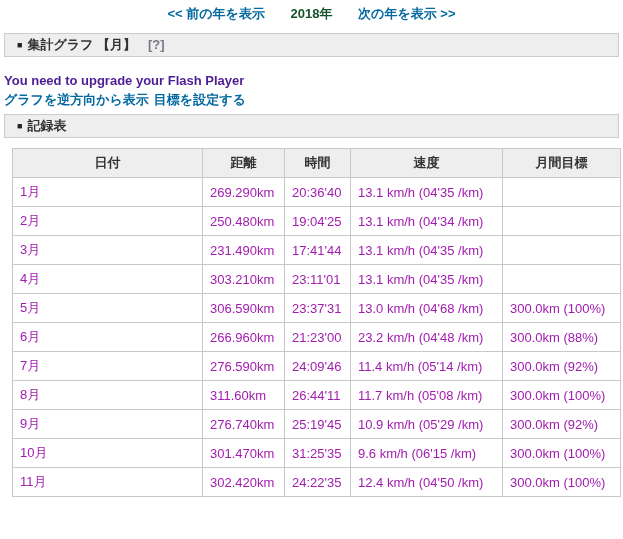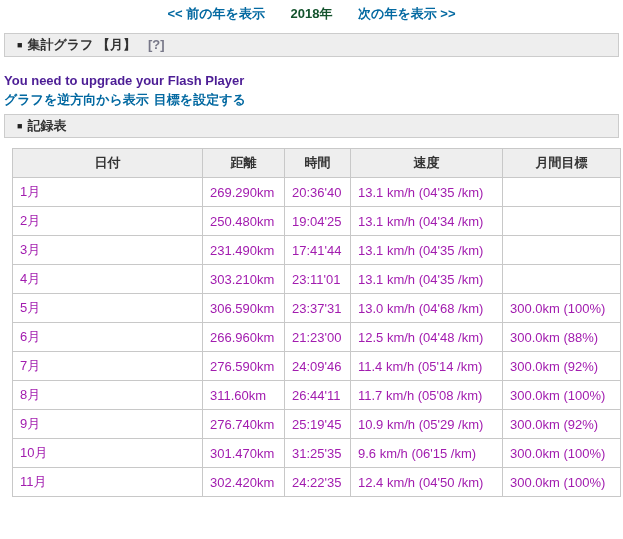--- a/index.html
+++ b/index.html
@@ -165,21 +165,21 @@
         <td>5月</td>
         <td>306.590km</td>
         <td>23:37'31</td>
         <td>13.0 km/h (04'68 /km)</td>
         <td>300.0km (100%)</td>
       </tr>
       <tr>
         <td>6月</td>
         <td>266.960km</td>
         <td>21:23'00</td>
-        <td>12.5 km/h (04'48 /km)</td>
+        <td>23.2 km/h (04'48 /km)</td>
         <td>300.0km (88%)</td>
       </tr>
       <tr>
         <td>7月</td>
         <td>276.590km</td>
         <td>24:09'46</td>
         <td>11.4 km/h (05'14 /km)</td>
         <td>300.0km (92%)</td>
       </tr>
       <tr>

